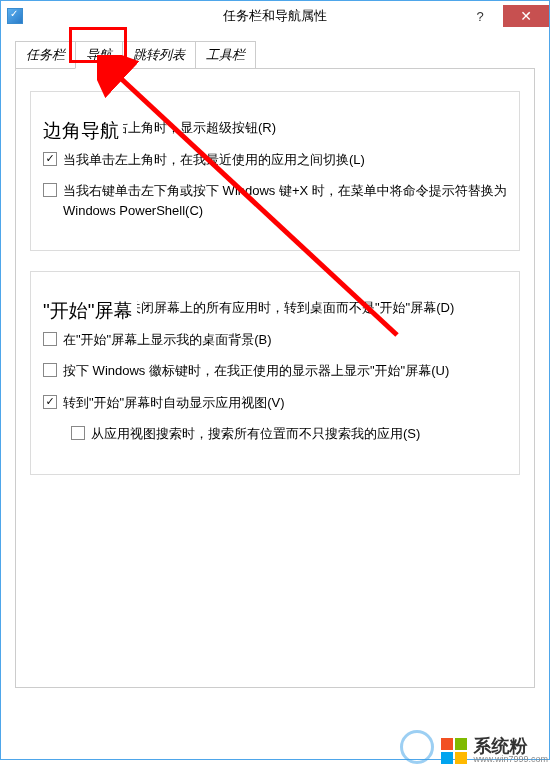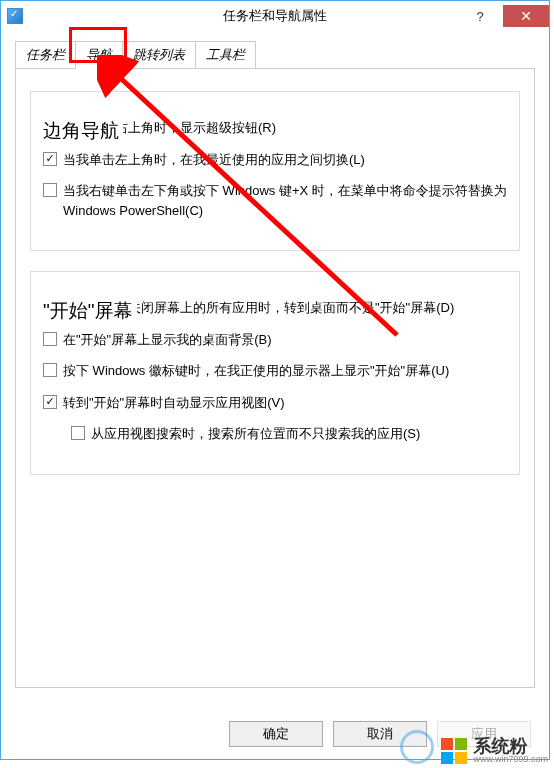--- a/index.html
+++ b/index.html
@@ -278,25 +278,20 @@
 
   <svg class="arrow-svg" viewBox="0 0 320 290">
     <defs>
       <marker id="arrowhead" markerWidth="12" markerHeight="10" refX="2" refY="5" orient="auto">
         <polygon points="0 0, 12 5, 0 10" fill="red"></polygon>
       </marker>
     </defs>
     <line x1="300" y1="280" x2="18" y2="18" stroke="red" stroke-width="5" marker-end="url(#arrowhead)"></line>
   </svg>
 
-  <div class="buttons">
-    <div class="btn">确定</div>
-    <div class="btn">取消</div>
-    <div class="btn" style="opacity:0.35">应用</div>
-  </div>
 
 </div>
 
 <div class="circle-deco"></div>
 
 <div class="watermark">
   <div class="ms-logo">
     <div></div>
       <div></div>
       <div></div>

